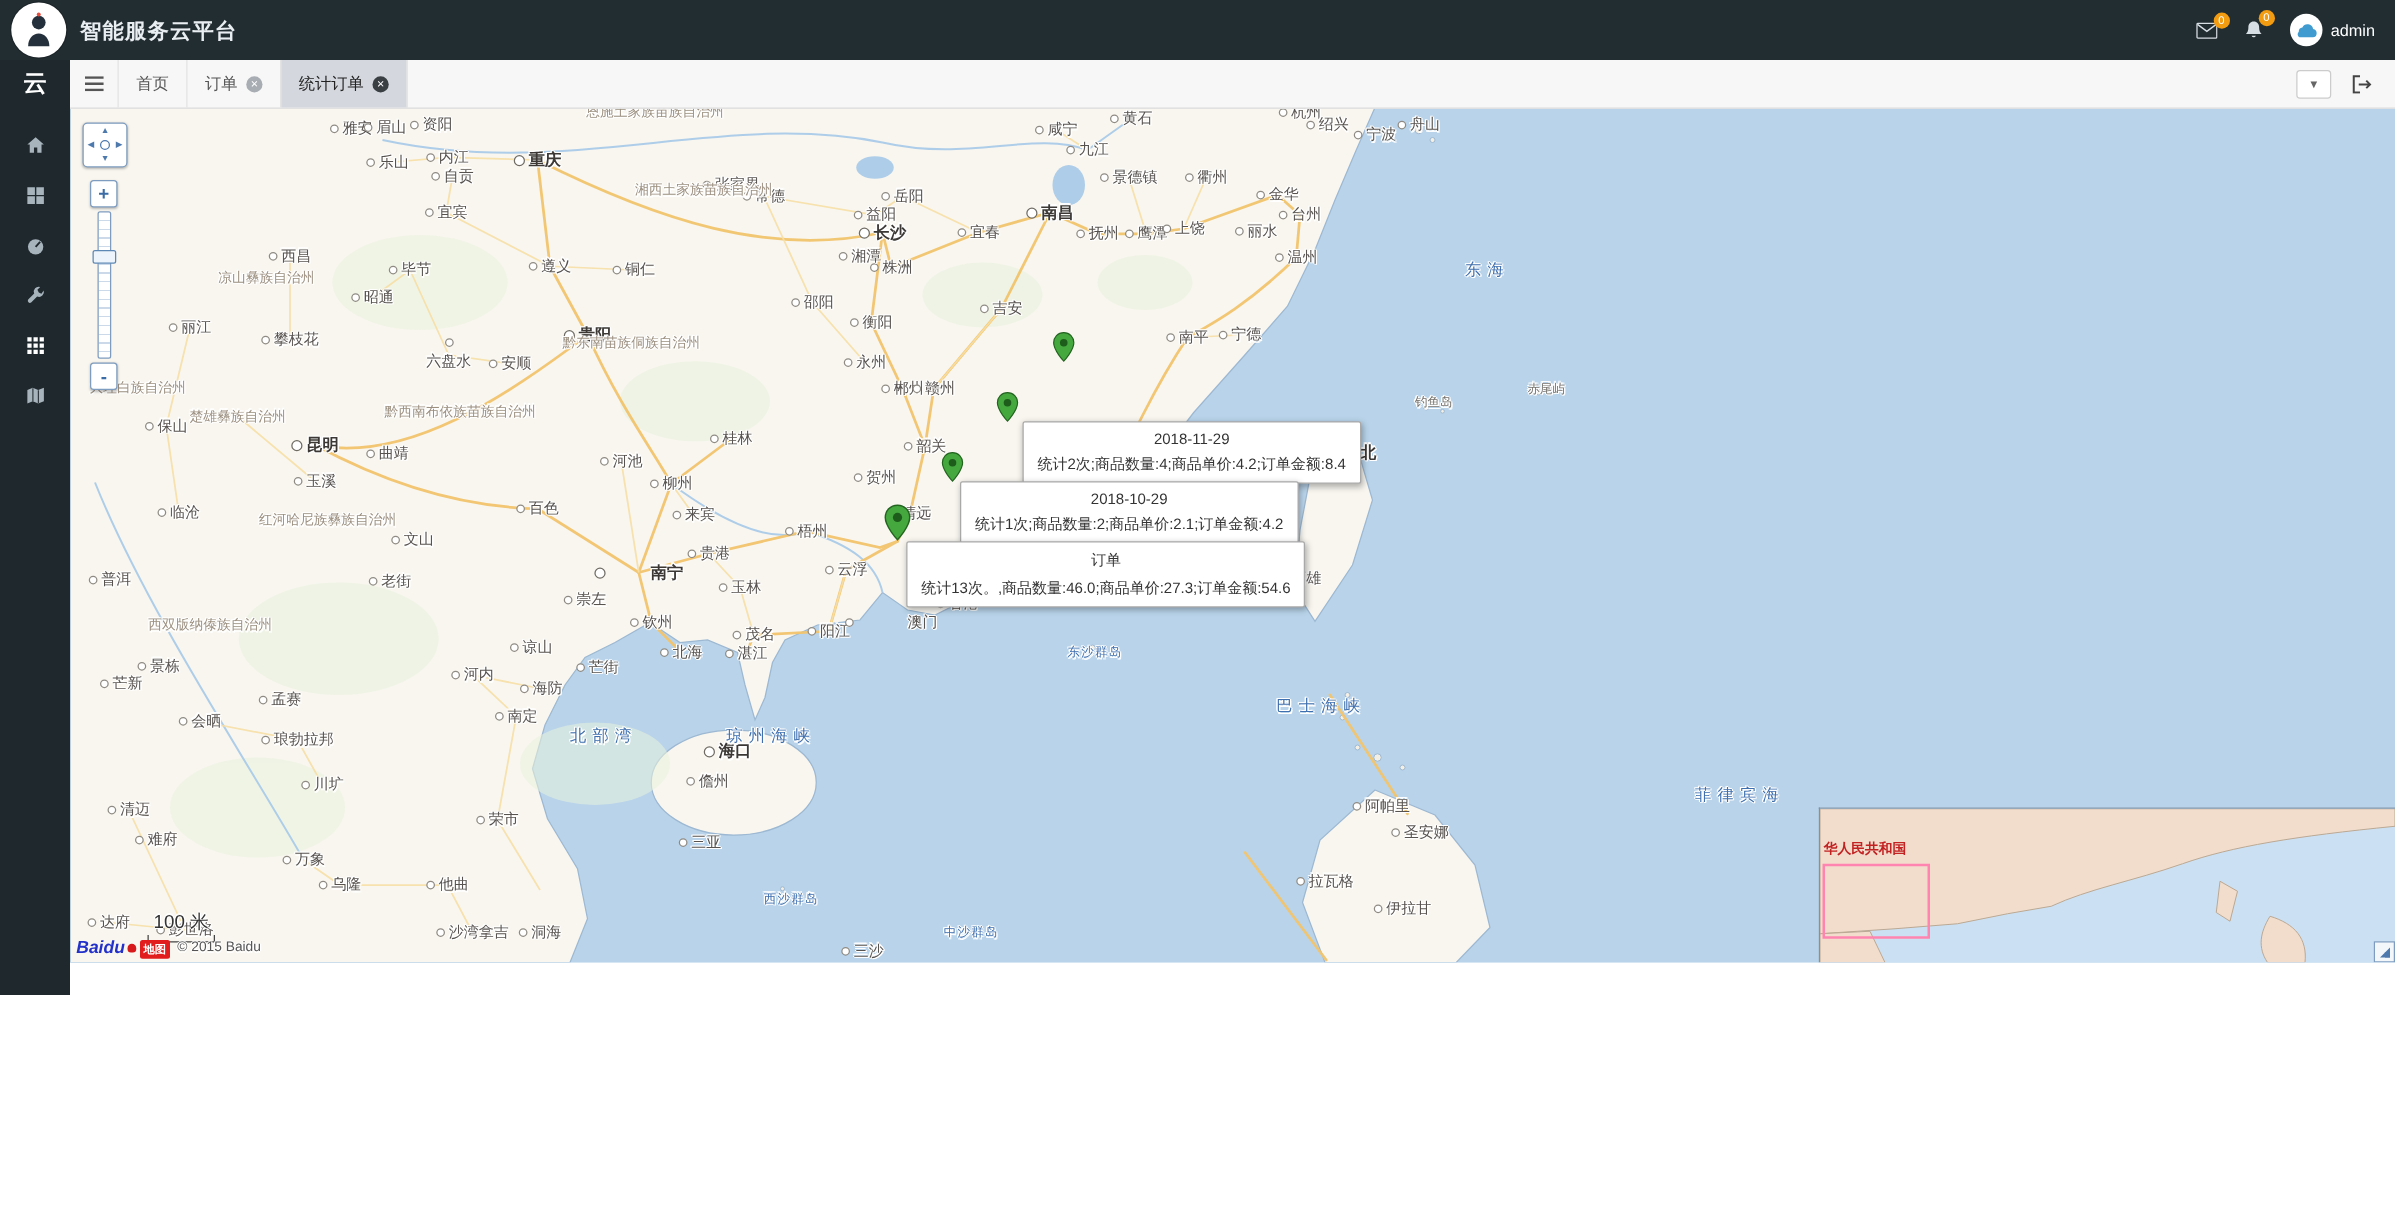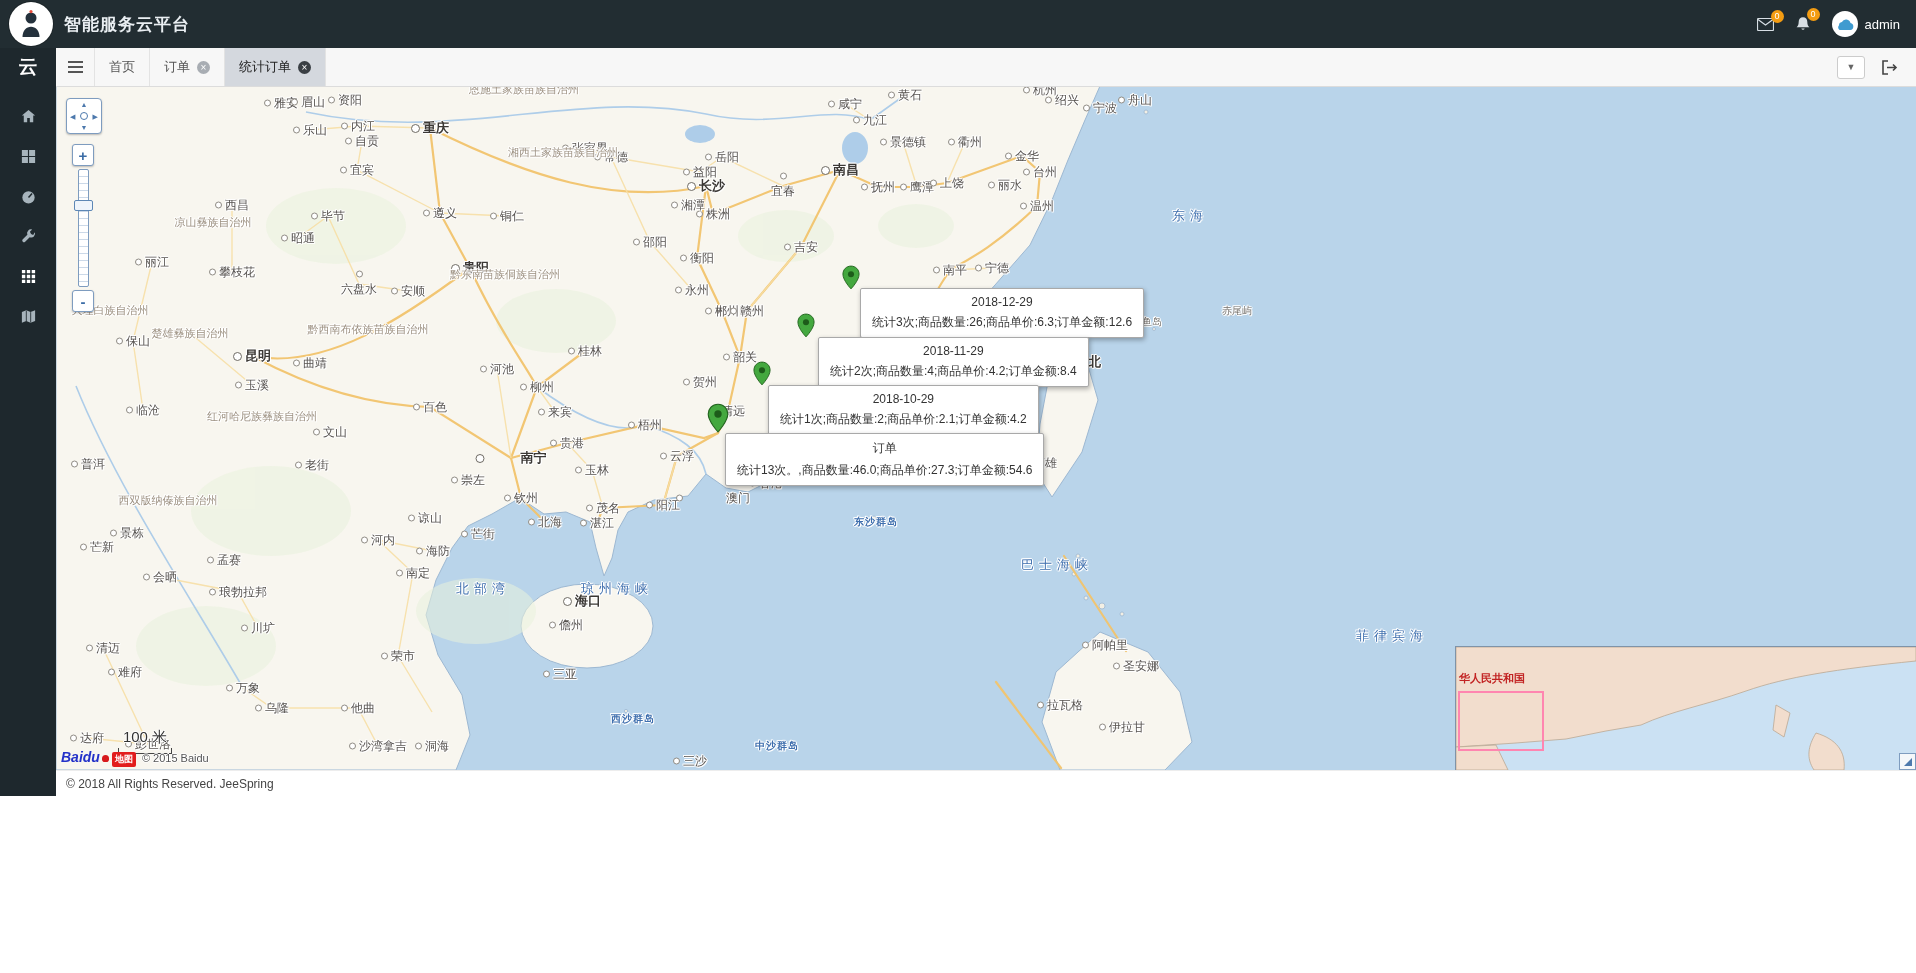--- a/index.html
+++ b/index.html
@@ -54,21 +54,21 @@
 
   .mlabel{position:absolute;transform:translate(-50%,-50%);display:flex;align-items:center;gap:3px;
      white-space:nowrap;font-size:12px;color:#575350;
      text-shadow:1px 0 0 #fff,-1px 0 0 #fff,0 1px 0 #fff,0 -1px 0 #fff,1px 1px 0 #fff,-1px -1px 0 #fff;}
   .mlabel em{font-style:normal;}
   .mlabel .dot{width:5px;height:5px;border:1px solid #8f8b84;background:#fff;border-radius:50%;flex:none;}
   .mlabel.big{font-size:13px;font-weight:bold;color:#3b3835;}
   .mlabel.big .dot{width:7px;height:7px;border:1px solid #6f6b64;}
   .mlabel.area{font-size:11px;color:#9c9080;}
   .mlabel.sea{font-size:13px;color:#3f6fae;letter-spacing:5px;}
-  .mlabel.isles{font-size:10px;color:#3f6fae;letter-spacing:1px;font-weight:bold;}
+  .mlabel.isles{font-size:10px;color:#3f6fae;letter-spacing:1px;}
   .mlabel.island{font-size:10px;color:#75716c;}
 
   .marker{position:absolute;transform:translate(-50%,-100%);pointer-events:auto;cursor:pointer;}
   .marker svg{width:19px;height:25px;display:block;}
   .marker.mbig svg{width:23px;height:30px;}
 
   .popup{position:absolute;background:#fff;border:1px solid #a9a9a9;border-radius:2px;
      box-shadow:1px 2px 5px rgba(0,0,0,.3);padding:6px 11px;font-size:12px;color:#333;
      text-align:center;white-space:nowrap;z-index:30;}
   .popup .pt{display:block;margin-bottom:5px;}
@@ -651,21 +651,21 @@
           <em>常德</em>
         </span>
         <span class="mlabel city" style="left: 529px; top: 62px;">
           <i class="dot"></i>
           <em>张家界</em>
         </span>
         <span class="mlabel city" style="left: 745px; top: 161px;">
           <i class="dot"></i>
           <em>吉安</em>
         </span>
-        <span class="mlabel city" style="left: 727px; top: 100px; flex-direction: column;">
+        <span class="mlabel city" style="left: 727px; top: 100px;">
           <i class="dot"></i>
           <em>宜春</em>
         </span>
         <span class="mlabel city" style="left: 822px; top: 101px;">
           <i class="dot"></i>
           <em>抚州</em>
         </span>
         <span class="mlabel city" style="left: 861px; top: 101px;">
           <i class="dot"></i>
           <em>鹰潭</em>
@@ -856,24 +856,20 @@
           </svg>
         </div>
         <div class="marker mbig" style="left: 662px; top: 347px;">
           <svg viewBox="0 0 20 26">
             <path d="M10 1C5 1 1.5 4.8 1.5 9.6 1.5 16 10 25 10 25s8.5-9 8.5-15.4C18.5 4.8 15 1 10 1z" fill="#44a83f" stroke="#23641f" stroke-width="1"></path>
             <circle cx="10" cy="9.5" r="3.2" fill="#1d5c1a"></circle>
           </svg>
         </div>
       </div>
     <div id="map-popups">
-        <div class="popup" style="left: 804px; top: 202px;">
-          <span class="pt">2018-12-29</span>
-          <span class="pc">统计3次;商品数量:26;商品单价:6.3;订单金额:12.6</span>
-        </div>
         <div class="popup" style="left: 762px; top: 251px;">
           <span class="pt">2018-11-29</span>
           <span class="pc">统计2次;商品数量:4;商品单价:4.2;订单金额:8.4</span>
         </div>
         <div class="popup" style="left: 712px; top: 299px;">
           <span class="pt">2018-10-29</span>
           <span class="pc">统计1次;商品数量:2;商品单价:2.1;订单金额:4.2</span>
         </div>
         <div class="popup" style="left: 669px; top: 347px;">
           <span class="pt">订单</span>
@@ -918,17 +914,14 @@
         <path d="M0,100 L40,98 52,123 0,123z" fill="#f2ddcd" stroke="#bba893" stroke-width="0.8"></path>
       </svg>
       <span class="ov-label">华人民共和国</span>
       <div class="ov-rect"></div>
       <div class="ov-toggle">
           <i></i>
         </div>
     </div>
   </div>
 
-  <footer class="footer">
-    <span>© 2018 All Rights Reserved. JeeSpring</span>
-  </footer>
 
 </div>
 
 </body></html>

